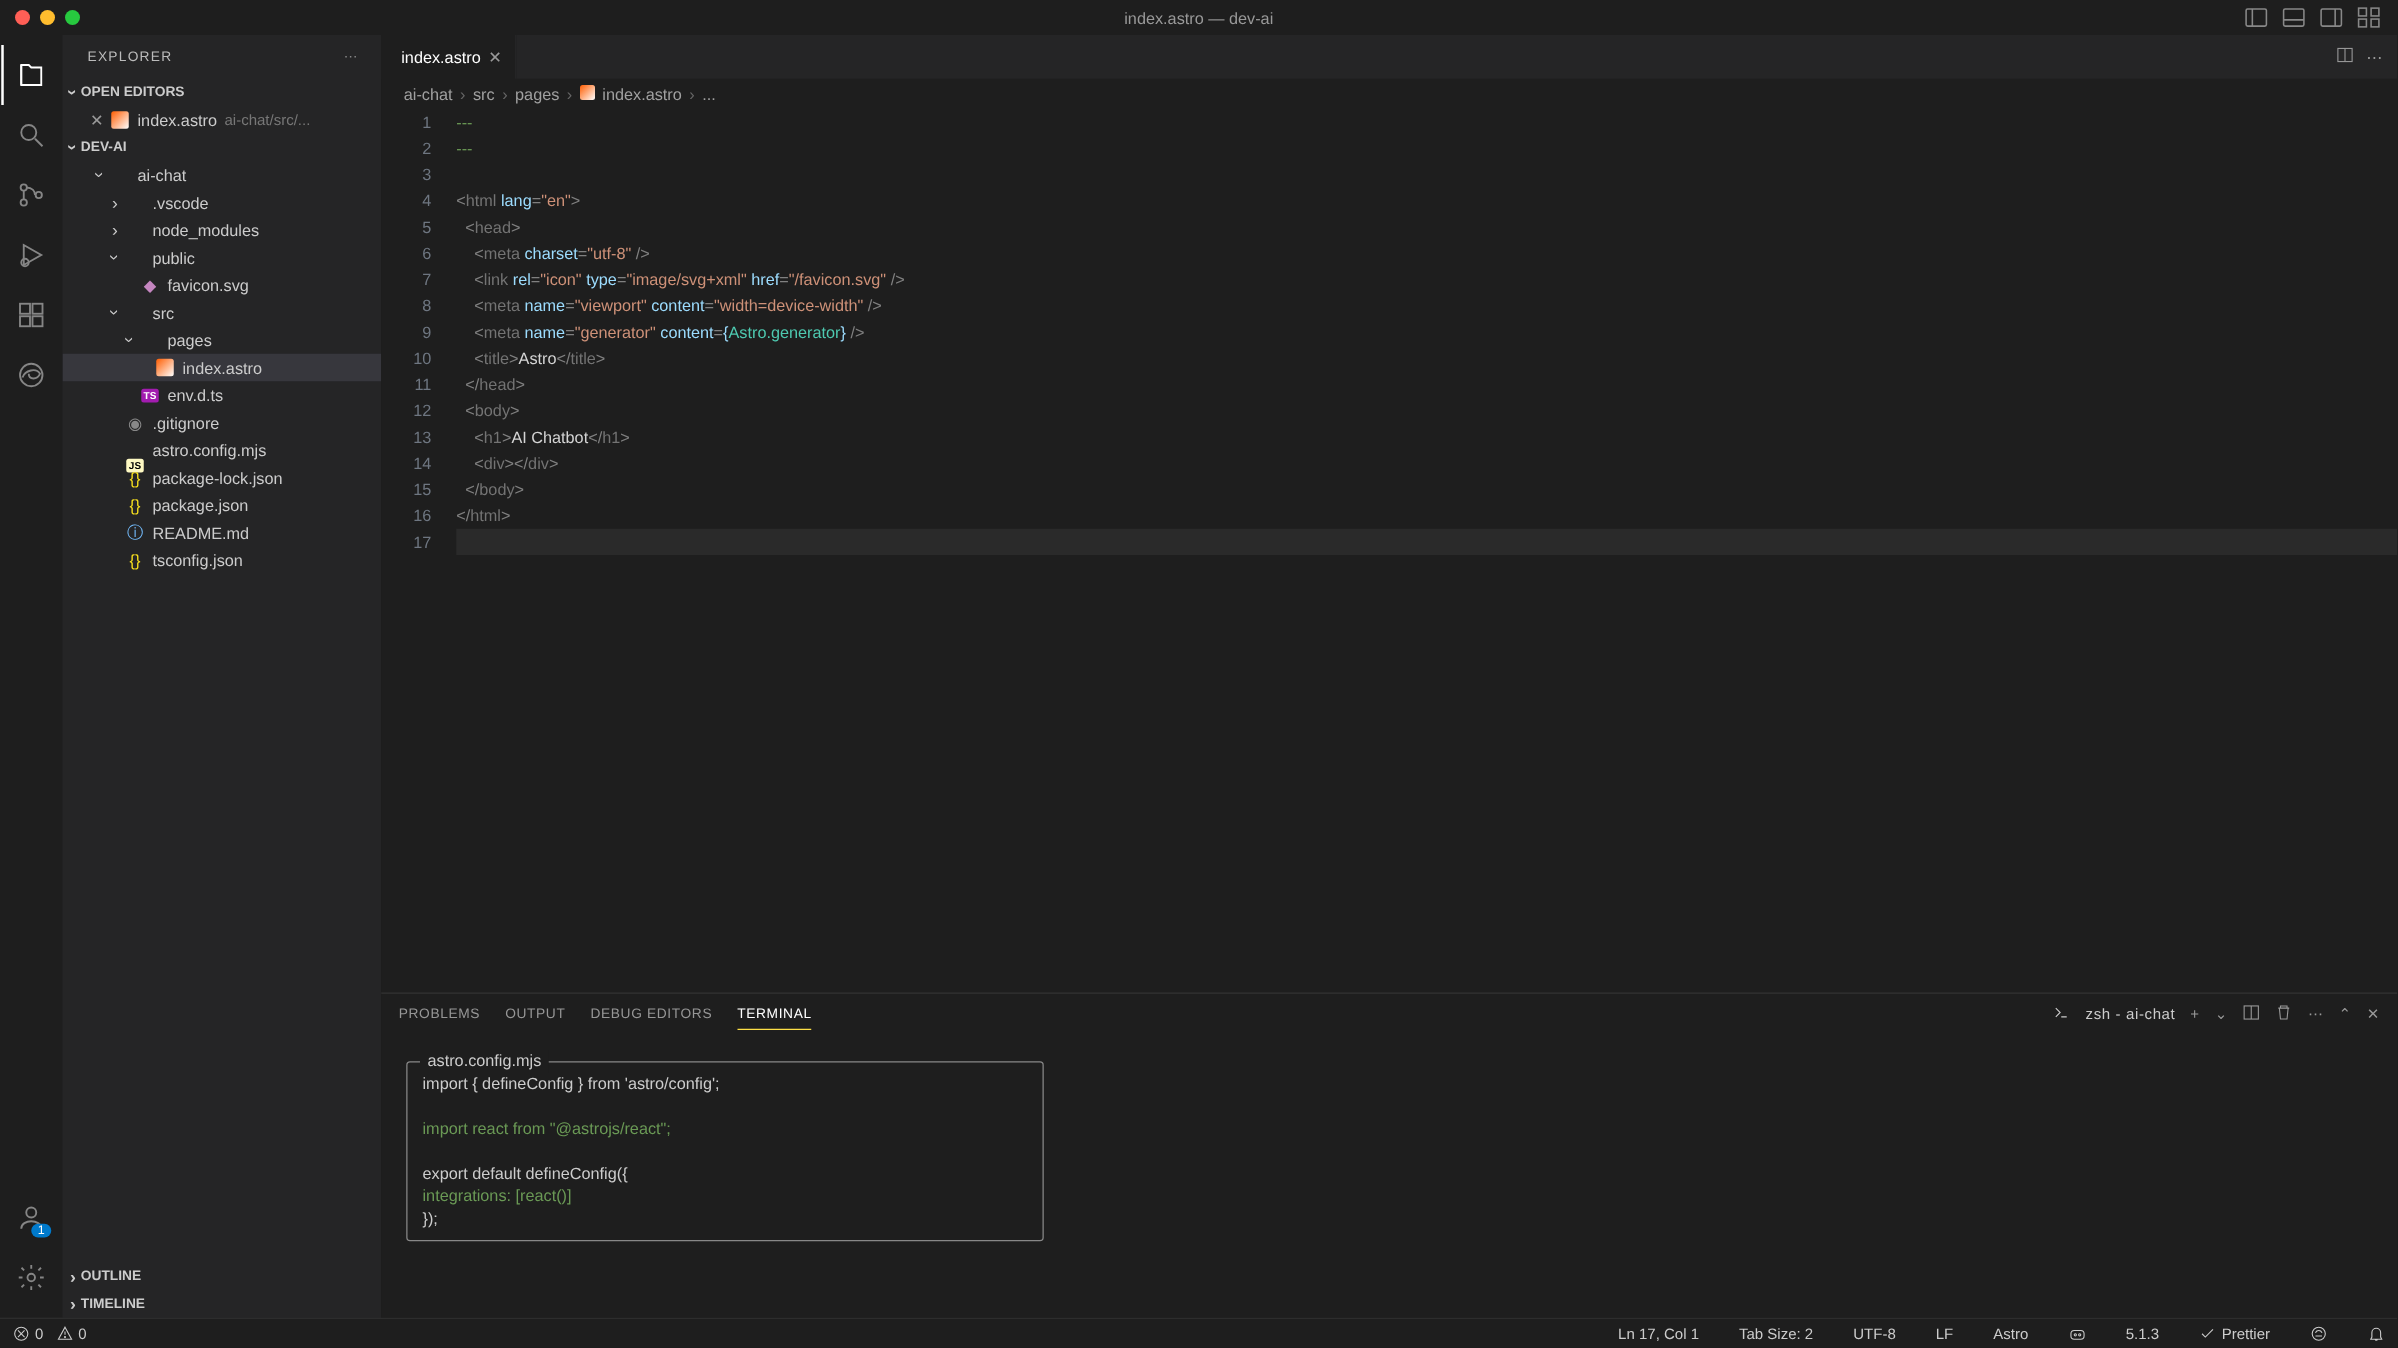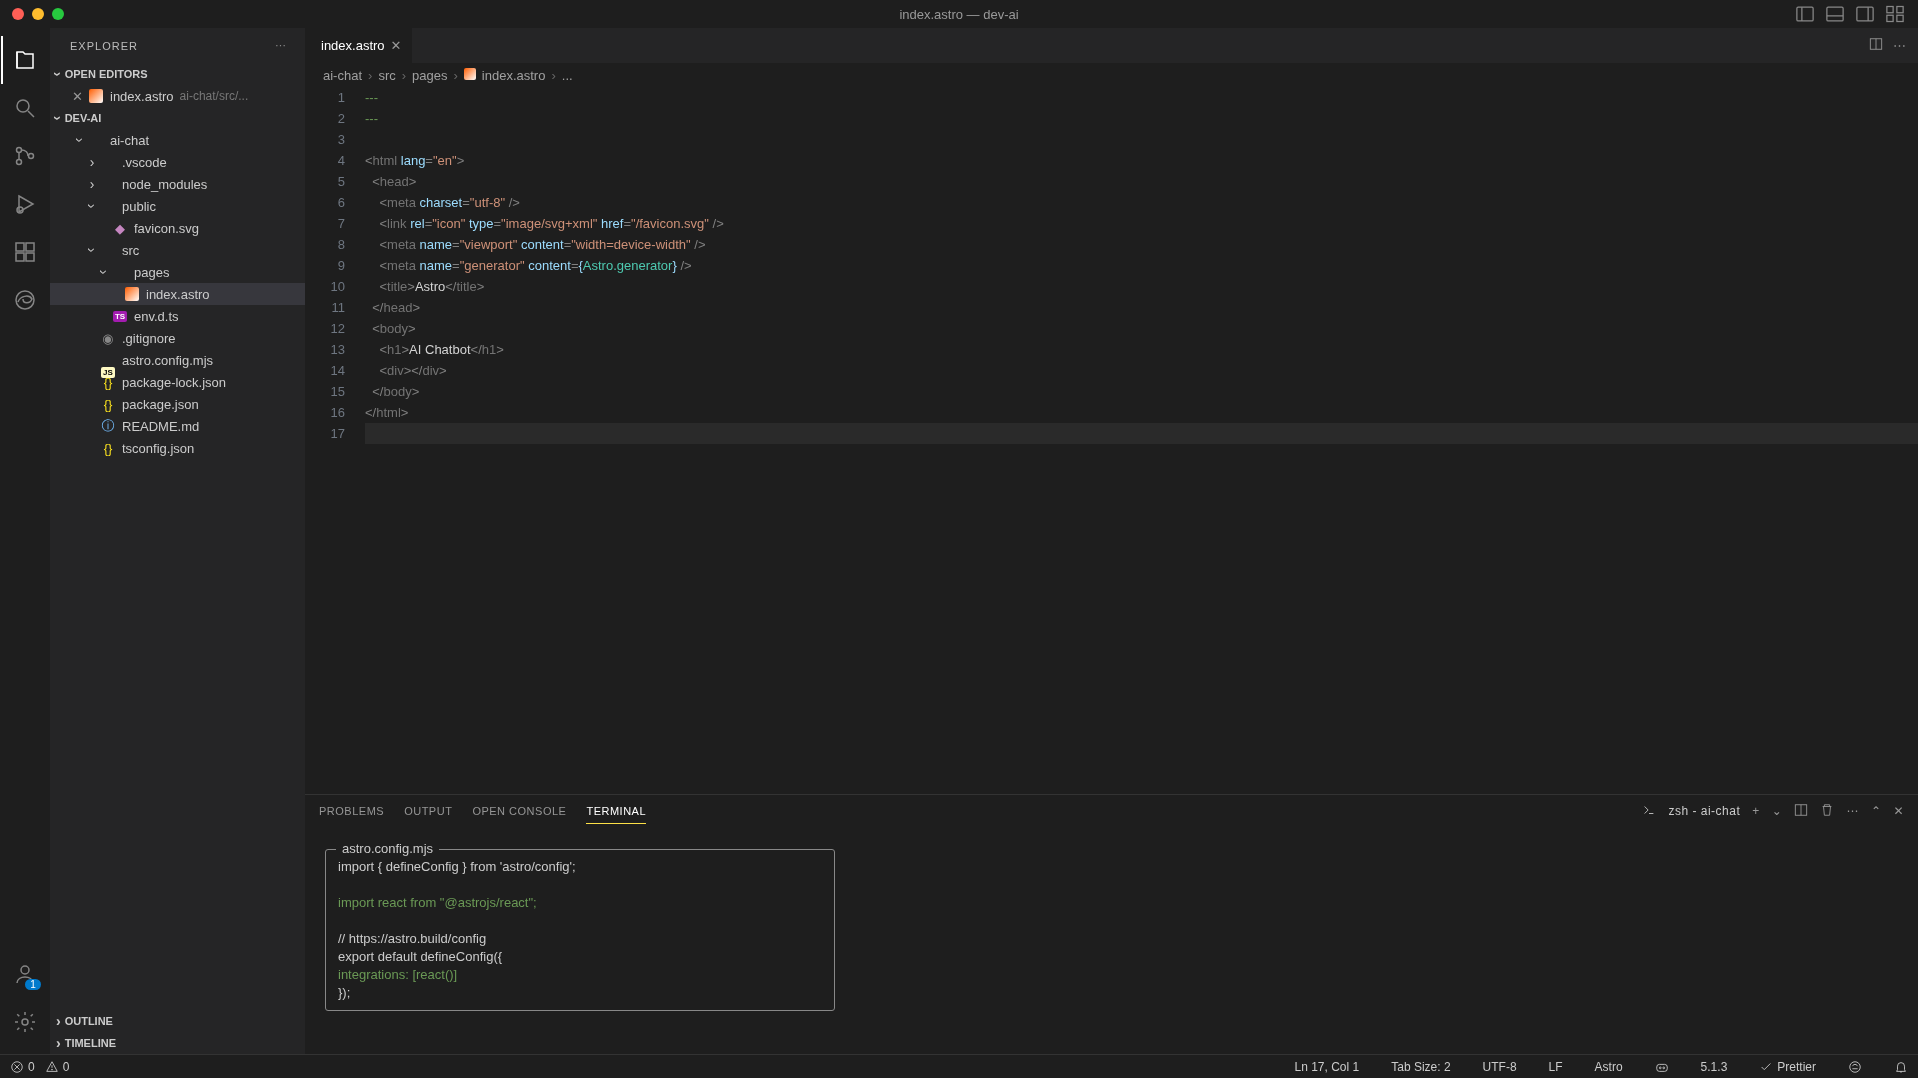--- a/index.html
+++ b/index.html
@@ -373,21 +373,21 @@
           <div class="code-line">16</div>
           <div class="code-line">17</div>
         </div>
       <div class="code-lines" id="code-lines"><div class="code-line"><span class="tok-comment">---</span></div><div class="code-line"><span class="tok-comment">---</span></div><div class="code-line">&nbsp;</div><div class="code-line"><span class="tok-punct">&lt;</span><span class="tok-tag">html</span><span class="tok-text"> </span><span class="tok-attr">lang</span><span class="tok-punct">=</span><span class="tok-string">"en"</span><span class="tok-punct">&gt;</span></div><div class="code-line"><span class="tok-text">  </span><span class="tok-punct">&lt;</span><span class="tok-tag">head</span><span class="tok-punct">&gt;</span></div><div class="code-line"><span class="tok-text">    </span><span class="tok-punct">&lt;</span><span class="tok-tag">meta</span><span class="tok-text"> </span><span class="tok-attr">charset</span><span class="tok-punct">=</span><span class="tok-string">"utf-8"</span><span class="tok-punct"> /&gt;</span></div><div class="code-line"><span class="tok-text">    </span><span class="tok-punct">&lt;</span><span class="tok-tag">link</span><span class="tok-text"> </span><span class="tok-attr">rel</span><span class="tok-punct">=</span><span class="tok-string">"icon"</span><span class="tok-text"> </span><span class="tok-attr">type</span><span class="tok-punct">=</span><span class="tok-string">"image/svg+xml"</span><span class="tok-text"> </span><span class="tok-attr">href</span><span class="tok-punct">=</span><span class="tok-string">"/favicon.svg"</span><span class="tok-punct"> /&gt;</span></div><div class="code-line"><span class="tok-text">    </span><span class="tok-punct">&lt;</span><span class="tok-tag">meta</span><span class="tok-text"> </span><span class="tok-attr">name</span><span class="tok-punct">=</span><span class="tok-string">"viewport"</span><span class="tok-text"> </span><span class="tok-attr">content</span><span class="tok-punct">=</span><span class="tok-string">"width=device-width"</span><span class="tok-punct"> /&gt;</span></div><div class="code-line"><span class="tok-text">    </span><span class="tok-punct">&lt;</span><span class="tok-tag">meta</span><span class="tok-text"> </span><span class="tok-attr">name</span><span class="tok-punct">=</span><span class="tok-string">"generator"</span><span class="tok-text"> </span><span class="tok-attr">content</span><span class="tok-punct">=</span><span class="tok-brace">{</span><span class="tok-expr">Astro.generator</span><span class="tok-brace">}</span><span class="tok-punct"> /&gt;</span></div><div class="code-line"><span class="tok-text">    </span><span class="tok-punct">&lt;</span><span class="tok-tag">title</span><span class="tok-punct">&gt;</span><span class="tok-text">Astro</span><span class="tok-punct">&lt;/</span><span class="tok-tag">title</span><span class="tok-punct">&gt;</span></div><div class="code-line"><span class="tok-text">  </span><span class="tok-punct">&lt;/</span><span class="tok-tag">head</span><span class="tok-punct">&gt;</span></div><div class="code-line"><span class="tok-text">  </span><span class="tok-punct">&lt;</span><span class="tok-tag">body</span><span class="tok-punct">&gt;</span></div><div class="code-line"><span class="tok-text">    </span><span class="tok-punct">&lt;</span><span class="tok-tag">h1</span><span class="tok-punct">&gt;</span><span class="tok-text">AI Chatbot</span><span class="tok-punct">&lt;/</span><span class="tok-tag">h1</span><span class="tok-punct">&gt;</span></div><div class="code-line"><span class="tok-text">    </span><span class="tok-punct">&lt;</span><span class="tok-tag">div</span><span class="tok-punct">&gt;</span><span class="tok-punct">&lt;/</span><span class="tok-tag">div</span><span class="tok-punct">&gt;</span></div><div class="code-line"><span class="tok-text">  </span><span class="tok-punct">&lt;/</span><span class="tok-tag">body</span><span class="tok-punct">&gt;</span></div><div class="code-line"><span class="tok-punct">&lt;/</span><span class="tok-tag">html</span><span class="tok-punct">&gt;</span></div><div class="code-line current">&nbsp;</div></div>
     </div>
 
     <div class="panel">
       <div class="panel-tabs">
         <span class="panel-tab">PROBLEMS</span>
         <span class="panel-tab">OUTPUT</span>
-        <span class="panel-tab">OPEN CONSOLE</span>
+        <span class="panel-tab">DEBUG EDITORS</span>
         <span class="panel-tab active">TERMINAL</span>
         <div class="panel-tab-right">
           <span><svg class="small-svg" viewBox="0 0 16 16" fill="none" stroke="currentColor">
                 <path d="M3 4l4 4-4 4M8 12h5"></path>
               </svg></span>
           <span>zsh - ai-chat</span>
           <span class="icon-btn">+</span>
           <span class="icon-btn">⌄</span>
           <span class="icon-btn"><svg class="small-svg" viewBox="0 0 16 16" fill="none" stroke="currentColor">
                 <rect x="1.5" y="2" width="13" height="12"></rect>
@@ -402,21 +402,20 @@
         </div>
       </div>
       <div class="terminal-body">
         <div class="term-box">
           <span class="term-box-title">astro.config.mjs</span>
           <div id="term-lines">
               <div class="term-default">import { defineConfig } from 'astro/config';</div>
               <div class="term-default">&nbsp;</div>
               <div class="term-green">import react from "@astrojs/react";</div>
               <div class="term-default">&nbsp;</div>
-              <div class="term-default">// https://astro.build/config</div>
               <div class="term-default">export default defineConfig({</div>
               <div class="term-green">  integrations: [react()]</div>
               <div class="term-default">});</div>
             </div>
         </div>
       </div>
     </div>
   </div>
 </div>
 

